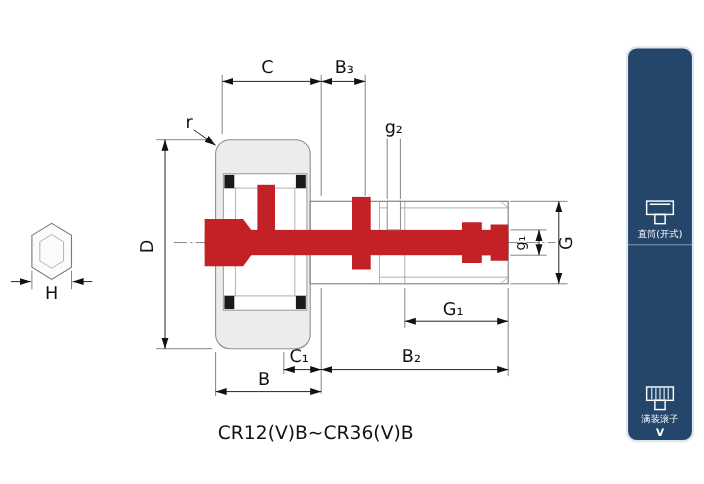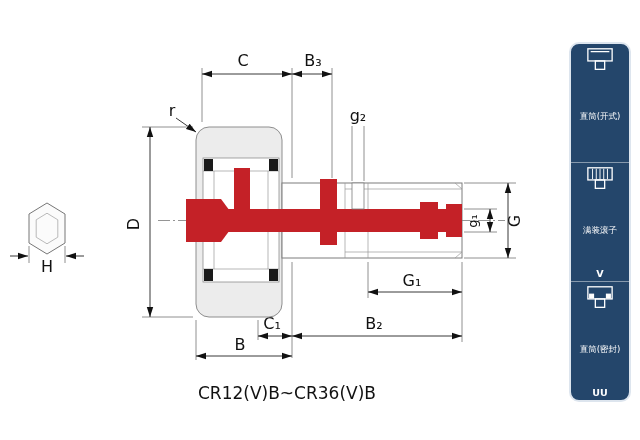--- a/index.html
+++ b/index.html
@@ -9,21 +9,21 @@
   svg text{font-family:"DejaVu Sans",sans-serif;fill:#111}
   .dimtxt{font-size:16px}
   .dimtxt-sm{font-size:13px}
   .title-txt{font-size:17px}
   .ext{stroke:#6b6b6b;stroke-width:.75;fill:none}
   .dim{stroke:#222;stroke-width:.9;fill:none}
   .thin{stroke:#9a9a9a;stroke-width:.7;fill:none}
   #type-panel{position:absolute;left:569px;top:42px;width:62px;height:360px;
     background:#24466b;border:2px solid #dde5ee;border-radius:10px;
     display:flex;flex-direction:column;overflow:hidden}
-  .type-cell{flex:1;display:flex;flex-direction:column;align-items:center;justify-content:space-between;
+  .type-cell{flex:1;display:flex;flex-direction:column;align-items:center;justify-content:flex-end;
     gap:1px;border-bottom:1px solid rgba(255,255,255,.45);padding:2px 19px}
   .type-cell:last-child{border-bottom:none}
   .type-label{color:#fff;font-size:8.5px;text-align:center;line-height:1.15;white-space:nowrap}
   .type-code{color:#fff;font-size:9.5px;font-weight:bold;text-align:center;line-height:1}
   .type-icon{display:block}
 </style>
 </head>
 <body>
 
 <div id="page">
@@ -152,29 +152,17 @@
         <g stroke="#fff" stroke-width="1.4" fill="none">
           <rect x="7" y="3" width="26" height="13"></rect>
           <path d="M12,4 V15 M16,4 V15 M20,4 V15 M24,4 V15 M28,4 V15" stroke-width="1"></path>
           <rect x="15" y="16" width="10" height="9"></rect>
         </g>
       </svg>
       <div class="type-label">满装滚子</div>
       <div class="type-code">V</div>
     </div>
 
-    <div class="type-cell">
-      <svg class="type-icon" width="40" height="28" viewBox="0 0 40 30">
-        <g stroke="#fff" stroke-width="1.4" fill="none">
-          <rect x="7" y="3" width="26" height="13"></rect>
-          <rect x="9" y="11" width="4" height="4" fill="#fff"></rect>
-          <rect x="27" y="11" width="4" height="4" fill="#fff"></rect>
-          <rect x="15" y="16" width="10" height="9"></rect>
-        </g>
-      </svg>
-      <div class="type-label">直筒(密封)</div>
-      <div class="type-code">UU</div>
-    </div>
 
 
 
   </div>
 </div>
 
 </body></html>

